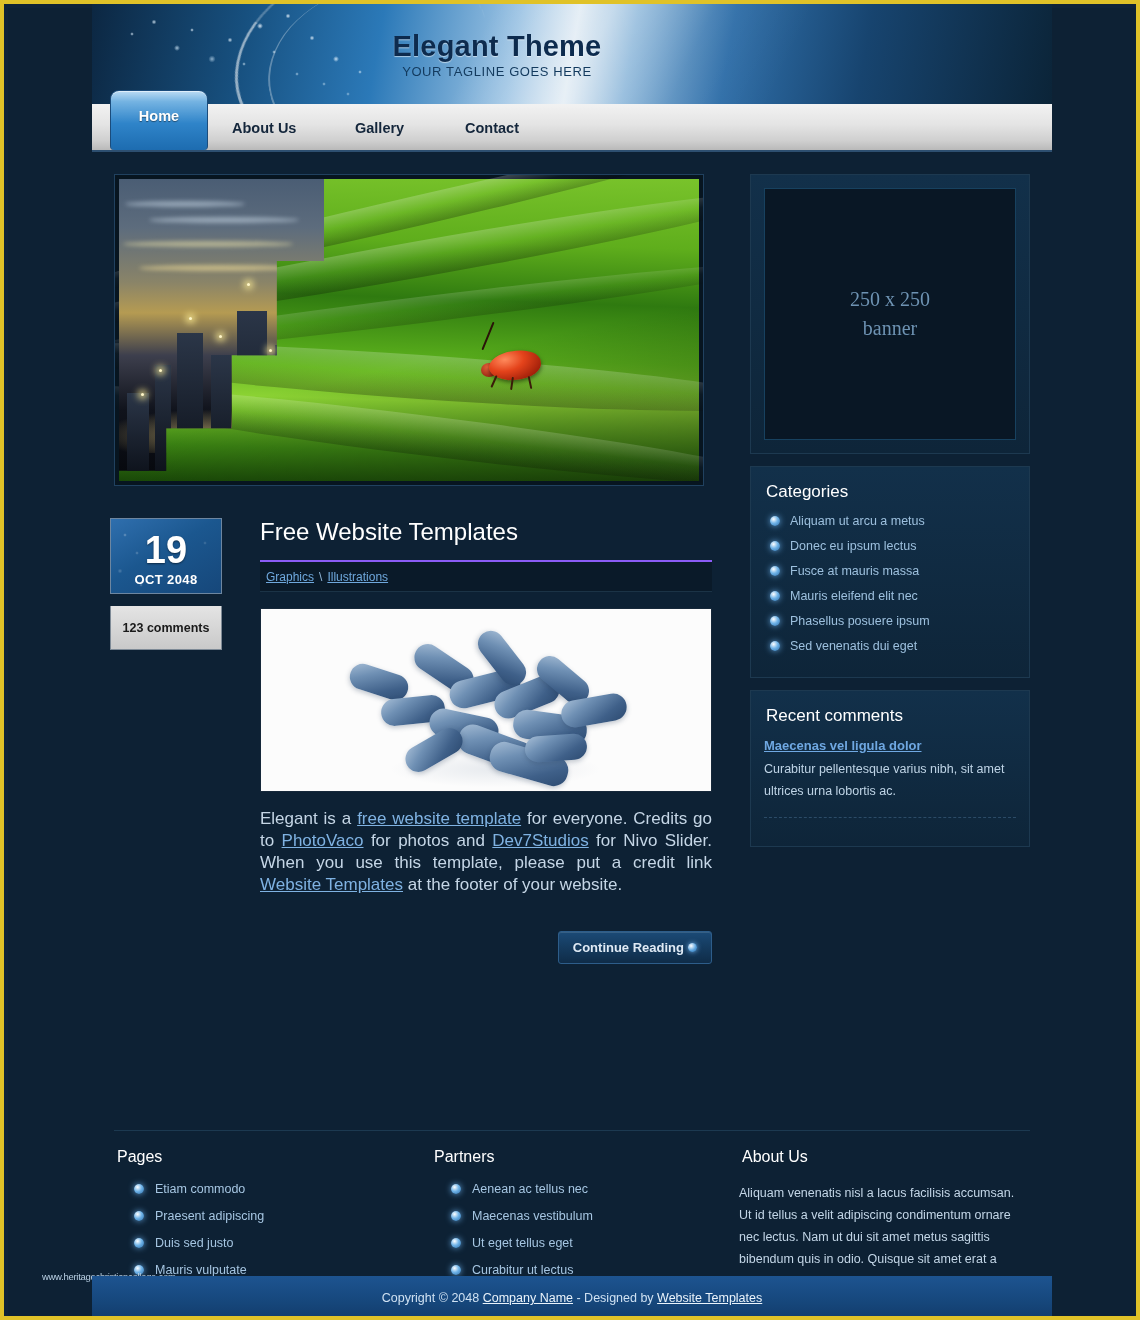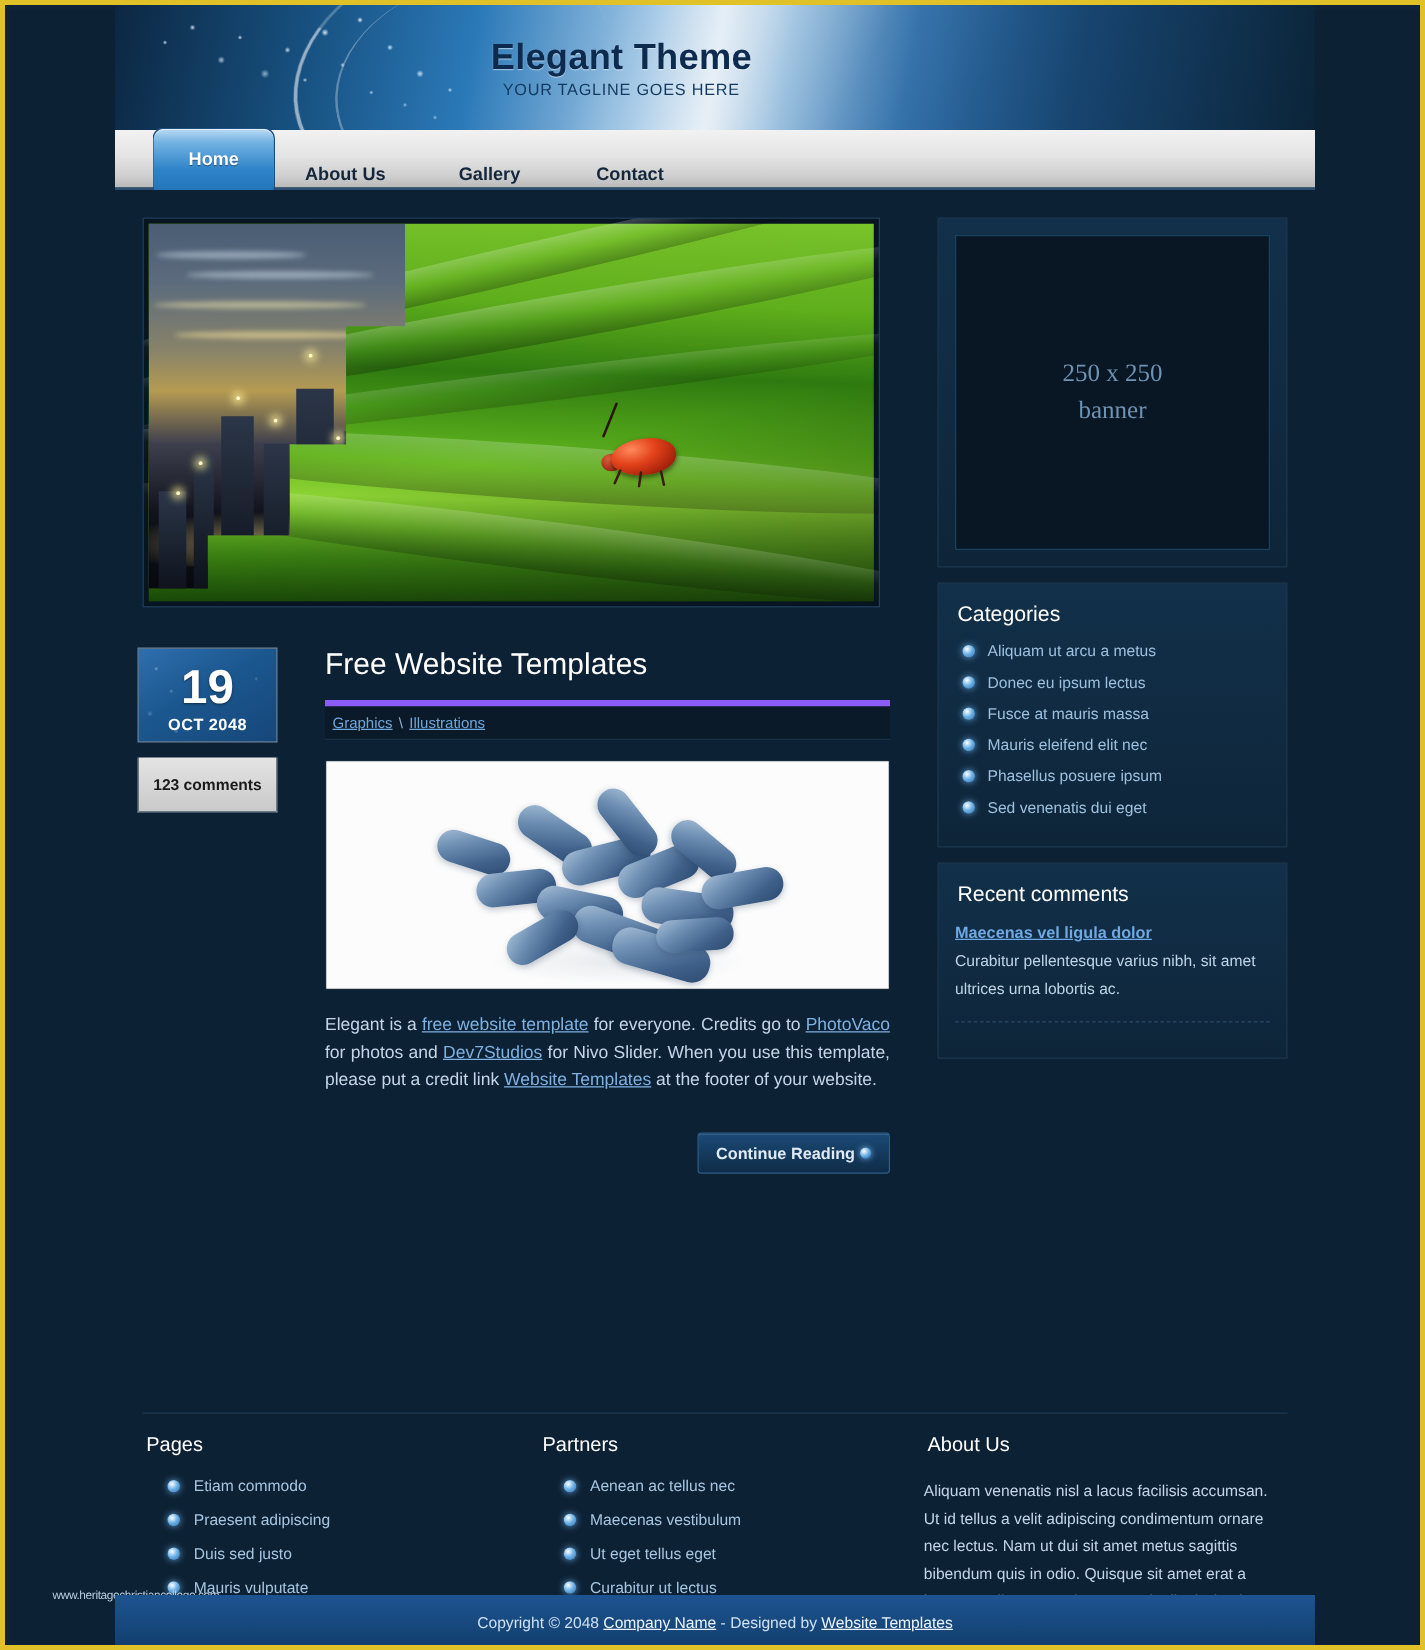--- a/index.html
+++ b/index.html
@@ -81,21 +81,21 @@
     font-size:13px; color:#133a5e; letter-spacing:0.6px;
     padding-right:150px;
   }
 
   
   #nav-wrap {
     position:absolute; left:88px; top:100px; width:960px; height:48px;
     background:linear-gradient(180deg,#f2f2f2 0%, #e4e4e4 45%, #cfcfcf 80%, #b9b9b9 100%);
     border-bottom:2px solid #2d4f70;
   }
-  #nav-list { list-style:none; margin:12px; padding:16px; height:60px; position:relative; }
+  #nav-list { list-style:none; margin:0; padding:16px; height:60px; position:relative; }
   #nav-list li {
     position:absolute; top:0; height:48px;
     display:flex; align-items:center;
     font-size:14.5px; font-weight:bold; color:#14263b;
     cursor:pointer;
   }
   #nav-list li.active {
     top:-14px; height:60px;
     background:linear-gradient(180deg,#bcdcf4 0%, #74b3e2 18%, #2f84c9 55%, #1d6cb0 100%);
     border:1px solid #1b4c7c;
@@ -226,39 +226,39 @@
     background:linear-gradient(180deg,#e4e4e4,#c9c9c9);
     border:1px solid #7e8a96; border-top:none;
     display:flex; align-items:center; justify-content:center;
     font-size:12.5px; font-weight:bold; color:#1a1a1a;
   }
 
   
   #post { position:absolute; left:168px; top:366px; width:452px; }
   #post-title { font-size:24px; color:#ffffff; font-weight:normal; margin:0 0 14px 0; }
   #post-meta {
-    background:#0a1a29; border-top:5px solid #8b5cf6; border-bottom:1px solid #1b3346;
+    background:#0a1a29; border-top:2px solid #8b5cf6; border-bottom:1px solid #1b3346;
     height:32px; display:flex; align-items:center; padding-left:6px;
     font-size:12px; color:#8fb4d6;
   }
   #post-meta a { color:#6fa8dd; text-decoration:underline; }
   #post-image {
     margin-top:16px; width:452px; height:184px; border:1px solid #16283a;
     background:
       radial-gradient(ellipse 150px 26px at 52% 88%, rgba(120,140,165,.16), transparent 70%),
       #fcfcfc;
     position:relative; overflow:hidden;
   }
   #post-image .pill {
     position:absolute; border-radius:14px;
     background:linear-gradient(150deg,#a9c0d8 0%, #6f90b4 32%, #3f6089 70%, #2c4a70 100%);
     box-shadow:0 2px 5px rgba(40,60,90,.28);
   }
   #post-text {
-    margin-top:16px; font-size:14px; line-height:22px; color:#c5d6e6; text-align:justify;
+    margin-top:16px; font-size:17px; line-height:22px; color:#c5d6e6; text-align:justify;
   }
   #post-text a { color:#7fb2e2; text-decoration:underline; }
   #continue-reading {
     margin-top:18px; float:right;
     background:linear-gradient(180deg,#1b4a76 0%, #14395c 55%, #0f2c48 100%);
     border:1px solid #2d5d8a;
     border-radius:3px;
     color:#dfeaf5; font-size:13px; font-weight:bold;
     padding:8px 14px; cursor:pointer;
     display:flex; align-items:center; gap:4px;

